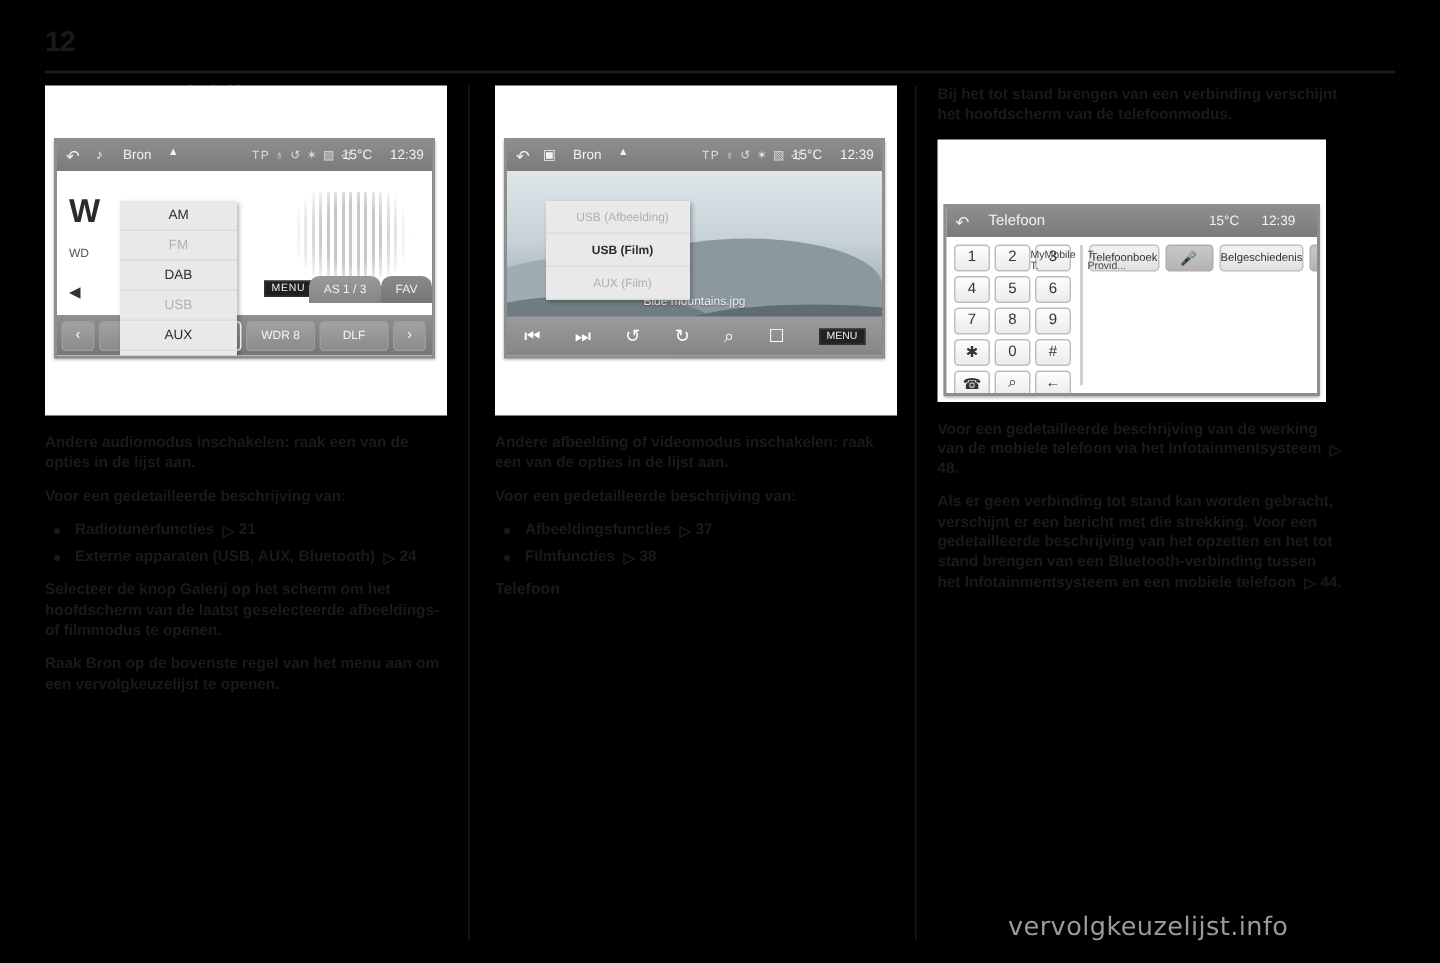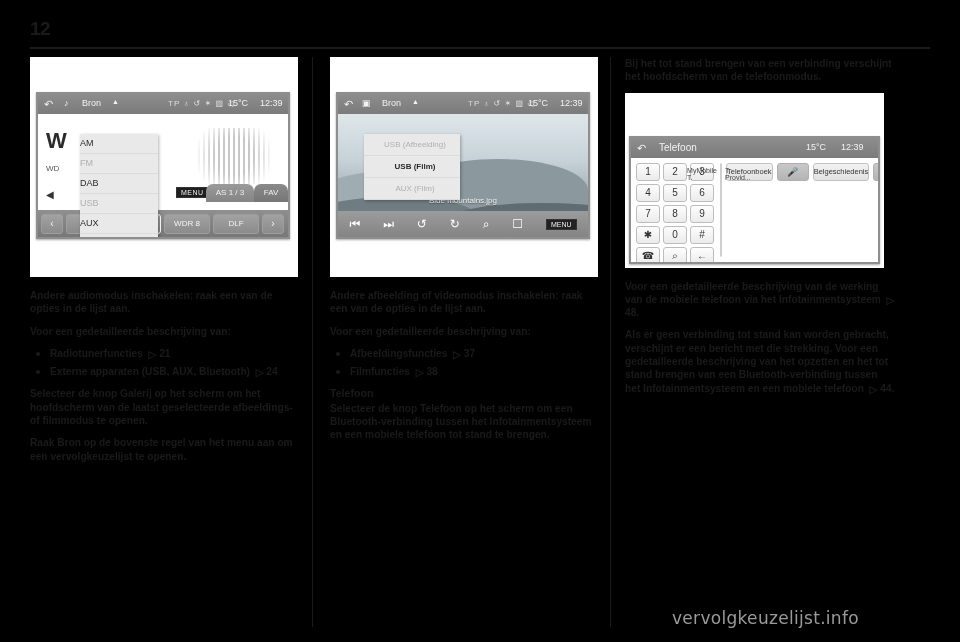--- a/index.html
+++ b/index.html
@@ -68,21 +68,21 @@
              background:linear-gradient(#8f8f8f,#777);display:flex;align-items:center;gap:3px;padding:0 3px;}
   .pbtn{flex:0 0 auto;height:18px;line-height:18px;text-align:center;font-size:8px;color:#f5f5f5;
         background:linear-gradient(#a2a2a2,#8b8b8b);border:1px solid #9e9e9e;border-radius:3px;}
   .pbtn.arrow{width:20px;font-size:10px;}
   .pbtn.wide{width:44px;}
   .pbtn.sel{border:1px solid #fff;background:linear-gradient(#9d9d9d,#868686);}
 
   
   .dropdown{position:absolute;background:#e9e9e9;z-index:5;box-shadow:1px 1px 3px rgba(0,0,0,.3);}
   .dd1{left:42px;top:20px;width:78px;}
-  .ddrow{height:19px;line-height:19px;text-align:left;font-size:9px;color:#2b2b2b;
+  .ddrow{height:19px;line-height:19px;text-align:center;font-size:9px;color:#2b2b2b;
          border-bottom:1px solid #dcdcdc;}
   .ddrow.dim{color:#b0b0b0;}
   .ddrow.strong{font-weight:bold;}
 
   .dd2{left:26px;top:20px;width:96px;text-align:left;}
   .dd2 .ddrow{text-align:center;padding-left:6px;font-size:8px;height:21px;line-height:21px;}
 
   
   .gal-body{position:absolute;inset:0;overflow:hidden;
             background:linear-gradient(#dfe6ea 0%,#c6d2d8 38%,#aab7bd 60%,#8e9ba1 100%);}
@@ -262,21 +262,20 @@
           <span class="arrowref">&nbsp;▷</span>
           <span class="ref">37</span>
         </li>
         <li>
           <span>Filmfuncties</span>
           <span class="arrowref">&nbsp;▷</span>
           <span class="ref">38</span>
         </li>
       </ul>
       <div class="h3head">Telefoon</div>
-      <p>Selecteer de knop Telefoon op het scherm om een Bluetooth-verbinding tussen het Infotainmentsysteem en een mobiele telefoon tot stand te brengen.</p>
     </div>
   </div>
 
   <div class="col col3">
 
     <div class="txt">
       <p>Bij het tot stand brengen van een verbinding verschijnt het hoofdscherm van de telefoonmodus.</p>
     </div>
 
     <div class="figbox fig3" style="margin-top:6px;">

